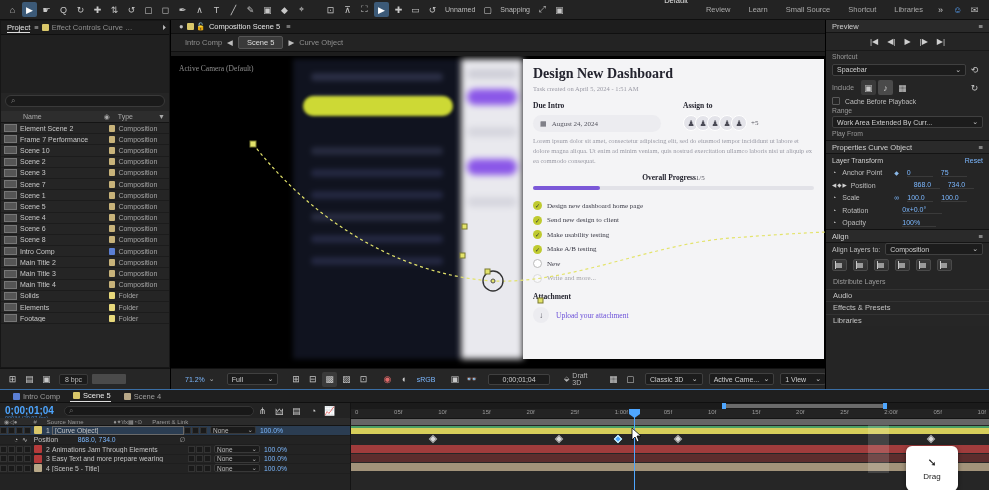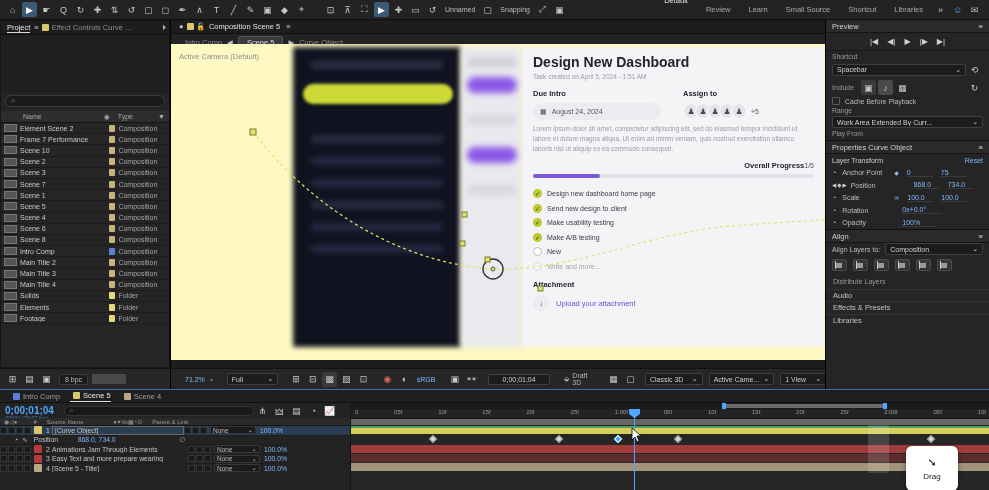--- a/index.html
+++ b/index.html
@@ -343,21 +343,21 @@
       <span style="margin-left:6px;">≡</span>
     </div>
     <div style="height:18px;background:#232323;border-bottom:1px solid #101010;display:flex;align-items:center;font-size:7.5px;">
       <span class="dim" style="margin-left:14px;">Intro Comp</span>
       <span style="margin:0 5px;">◀</span>
       <span class="crumb-chip">Scene 5</span>
       <span style="margin:0 5px;">▶</span>
       <span class="dim">Curve Object</span>
     </div>
 
-    <div class="abs" style="left:0;top:24px;width:655px;height:316px;background:#fef9c3;overflow:hidden;">
+    <div class="abs" style="left:0;top:36px;width:655px;height:316px;background:#000000;overflow:hidden;font-family:Liberation Serif, serif;">
       <span class="abs dim" style="left:8px;top:8px;font-size:7.5px;">Active Camera (Default)</span>
 
       <div class="abs" style="left:122px;top:3px;width:168px;height:300px;background:#10131f;filter:blur(2.5px);">
         <div style="margin:14px 18px;height:8px;background:#2a2e44;border-radius:4px;"></div>
         <div style="margin:14px 18px;height:8px;background:#262a3e;border-radius:4px;"></div>
         <div style="margin:14px 18px;height:16px;"></div>
         <div style="margin:14px 18px;height:8px;background:#262a3e;border-radius:4px;"></div>
         <div style="margin:14px 18px;height:8px;background:#232740;border-radius:4px;"></div>
         <div style="margin:14px 18px;height:8px;background:#232740;border-radius:4px;"></div>
         <div style="margin:14px 18px;height:8px;background:#262a3e;border-radius:4px;"></div>
@@ -395,21 +395,21 @@
                 <span class="avatar">♟</span>
                 <span class="avatar">♟</span>
                 <span class="avatar">♟</span>
                 <span style="font-size:7px;margin-left:4px;color:#55555f;">+5</span>
               </div>
             </div>
           </div>
 
           <div style="font-size:6.5px;color:#9a9aa5;line-height:1.5;margin-top:4px;">Lorem ipsum dolor sit amet, consectetur adipiscing elit, sed do eiusmod tempor incididunt ut labore et dolore magna aliqua. Ut enim ad minim veniam, quis nostrud exercitation ullamco laboris nisi ut aliquip ex ea commodo consequat.</div>
 
-          <div style="display:flex;justify-content:flex-end;margin-top:8px;align-items:center;">
+          <div style="display:flex;justify-content:center;margin-top:8px;align-items:center;">
             <span class="lbl">Overall Progress</span>
             <span style="font-size:7px;color:#55555f;">1/5</span>
           </div>
           <div style="margin-top:4px;width:100%;height:4px;background:#e2e2e8;border-radius:2px;">
             <div style="height: 4px; border-radius: 2px; width: 24%; background-color: rgb(123, 88, 216);"></div>
           </div>
 
           <div style="margin-top:8px;">
 
               <div style="display:flex;align-items:center;height:14.5px;">

